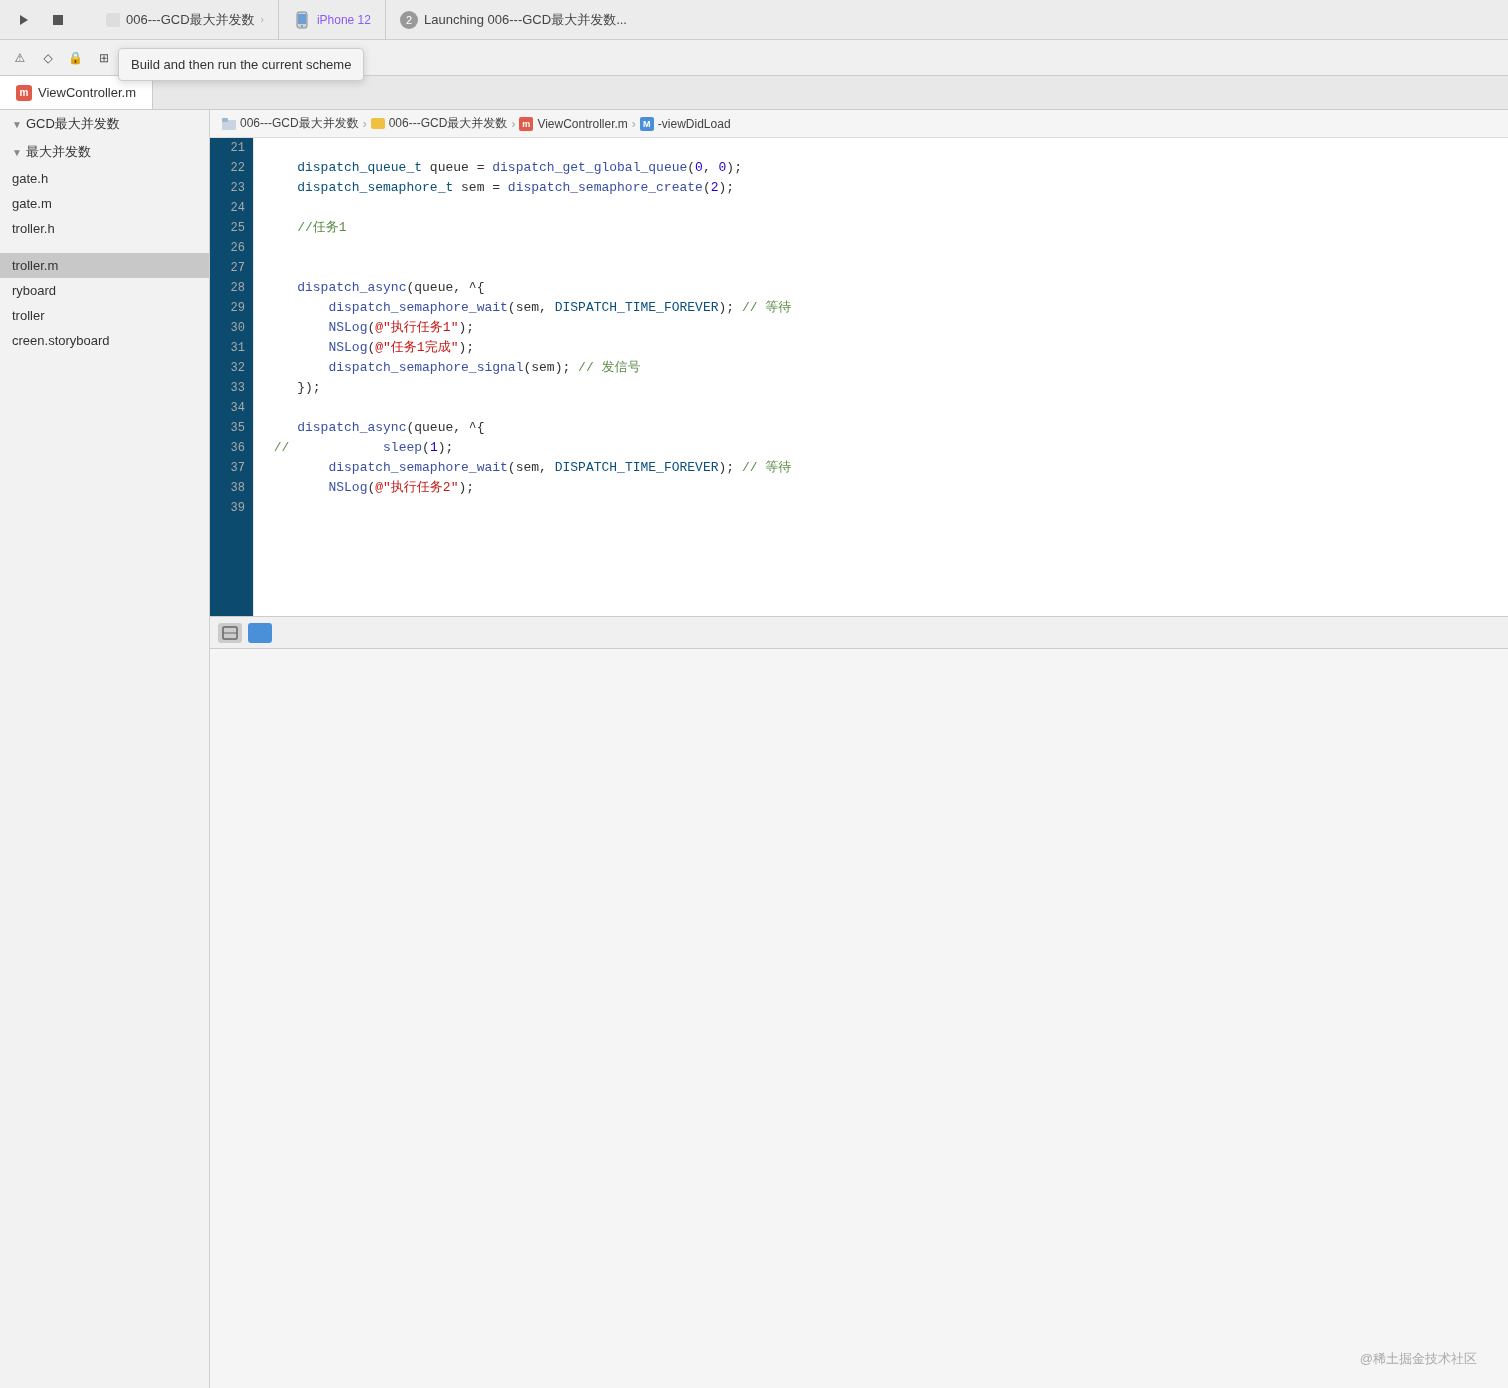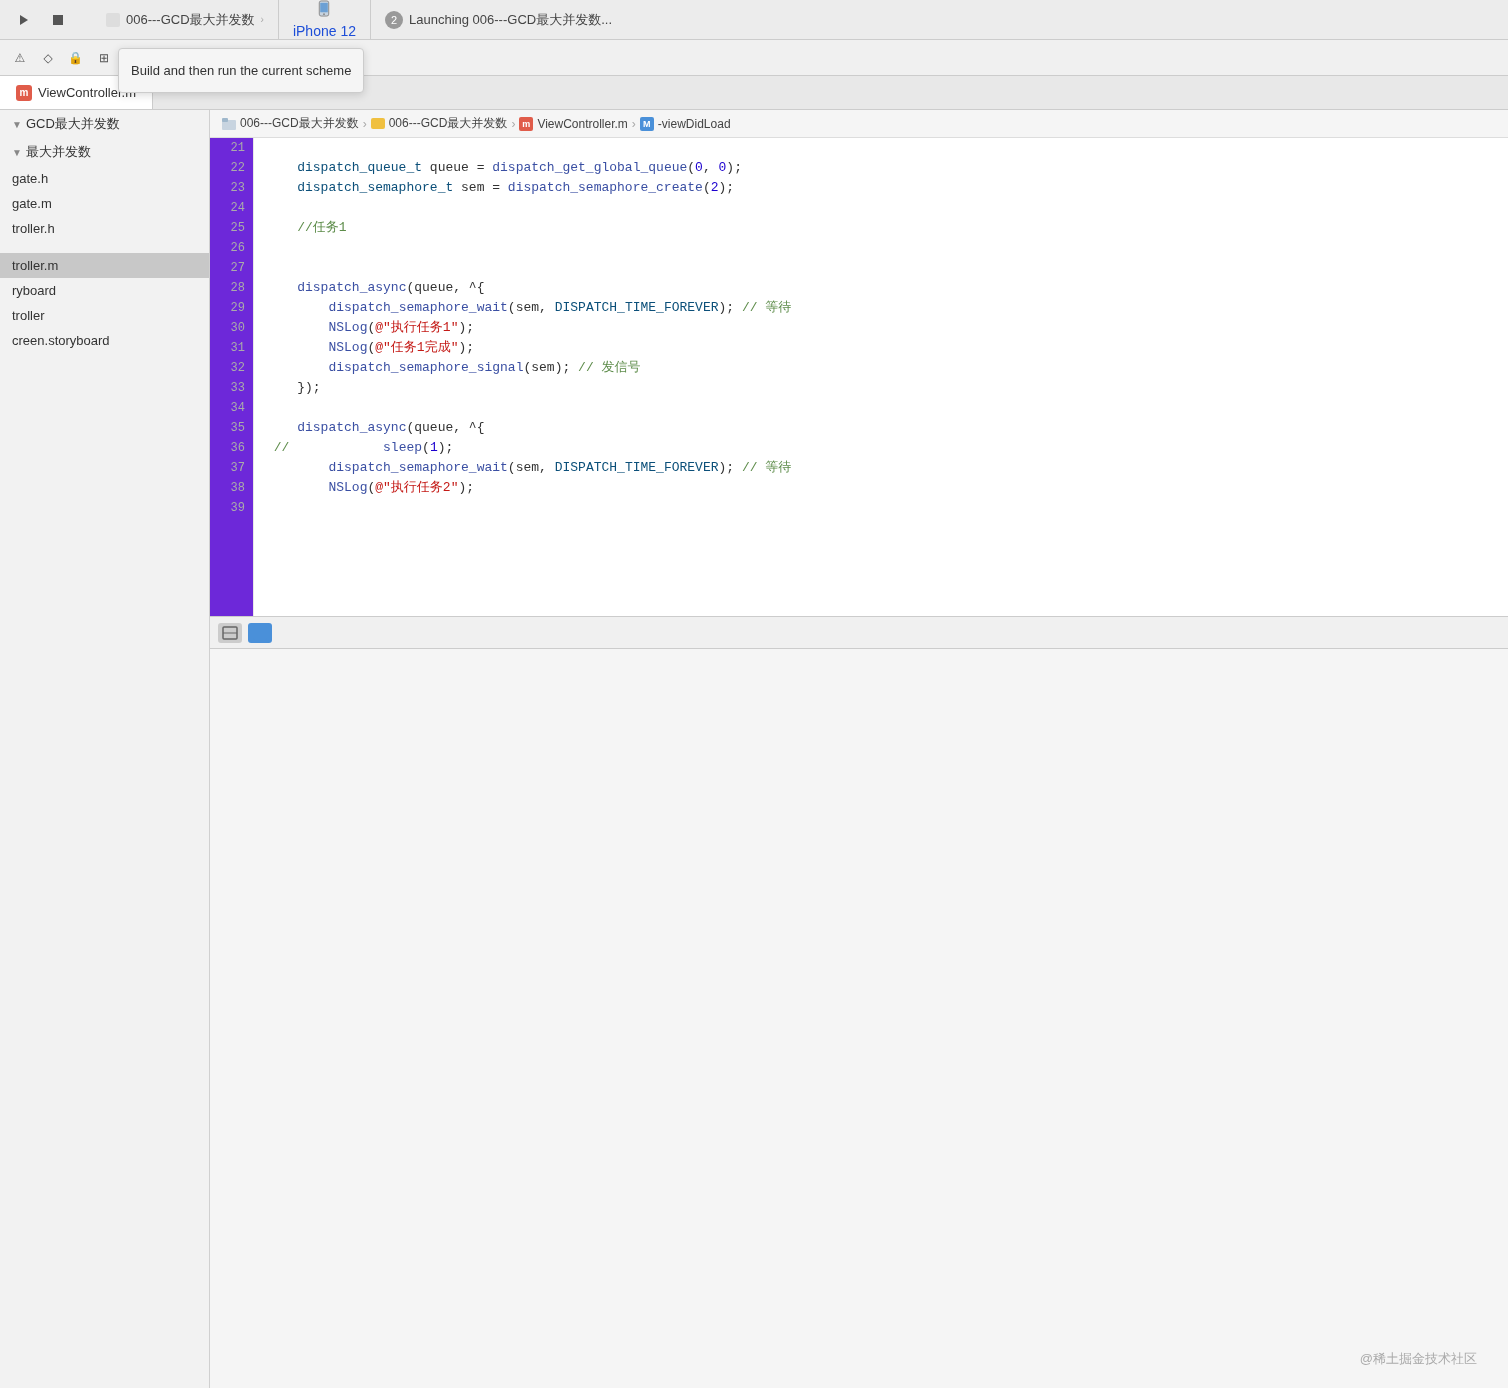--- a/index.html
+++ b/index.html
@@ -64,25 +64,24 @@
       background: #ddd;
       border-radius: 2px;
       display: inline-block;
     }
     .title-tab-iphone {
       display: flex;
       align-items: center;
       gap: 6px;
       padding: 0 14px;
       height: 100%;
-      font-size: 14px;
-      color: #1d4ed8;
+      font-size: 12px;
+      color: #8b5cf6;
       cursor: pointer;
       border-right: 1px solid #ccc;
-      flex-direction: column;
     }
     .launch-tab {
       display: flex;
       align-items: center;
       gap: 6px;
       padding: 0 14px;
       height: 100%;
       font-size: 13px;
       color: #444;
     }
@@ -99,21 +98,21 @@
     }
 
     
     .tooltip {
       position: absolute;
       top: 48px;
       left: 118px;
       background: #f5f5f5;
       border: 1px solid #ccc;
       border-radius: 4px;
-      padding: 14px 12px;
+      padding: 8px 12px;
       font-size: 13px;
       color: #333;
       white-space: nowrap;
       z-index: 200;
       box-shadow: 0 2px 8px rgba(0,0,0,0.15);
     }
 
     
     .toolbar {
       height: 36px;
@@ -266,21 +265,21 @@
       flex: 1;
       overflow-y: auto;
       font-family: 'Menlo', 'Monaco', 'Courier New', monospace;
       font-size: 13px;
       line-height: 20px;
       background: #fff;
       display: flex;
     }
     .line-numbers {
       width: 44px;
-      background: #6d28d9;
+      background: #0c4a6e;
       border-right: 1px solid #e8e8e8;
       text-align: right;
       padding: 0 8px 0 0;
       color: #aaa;
       font-size: 12px;
       user-select: none;
       flex-shrink: 0;
     }
     .line-num {
       height: 20px;

